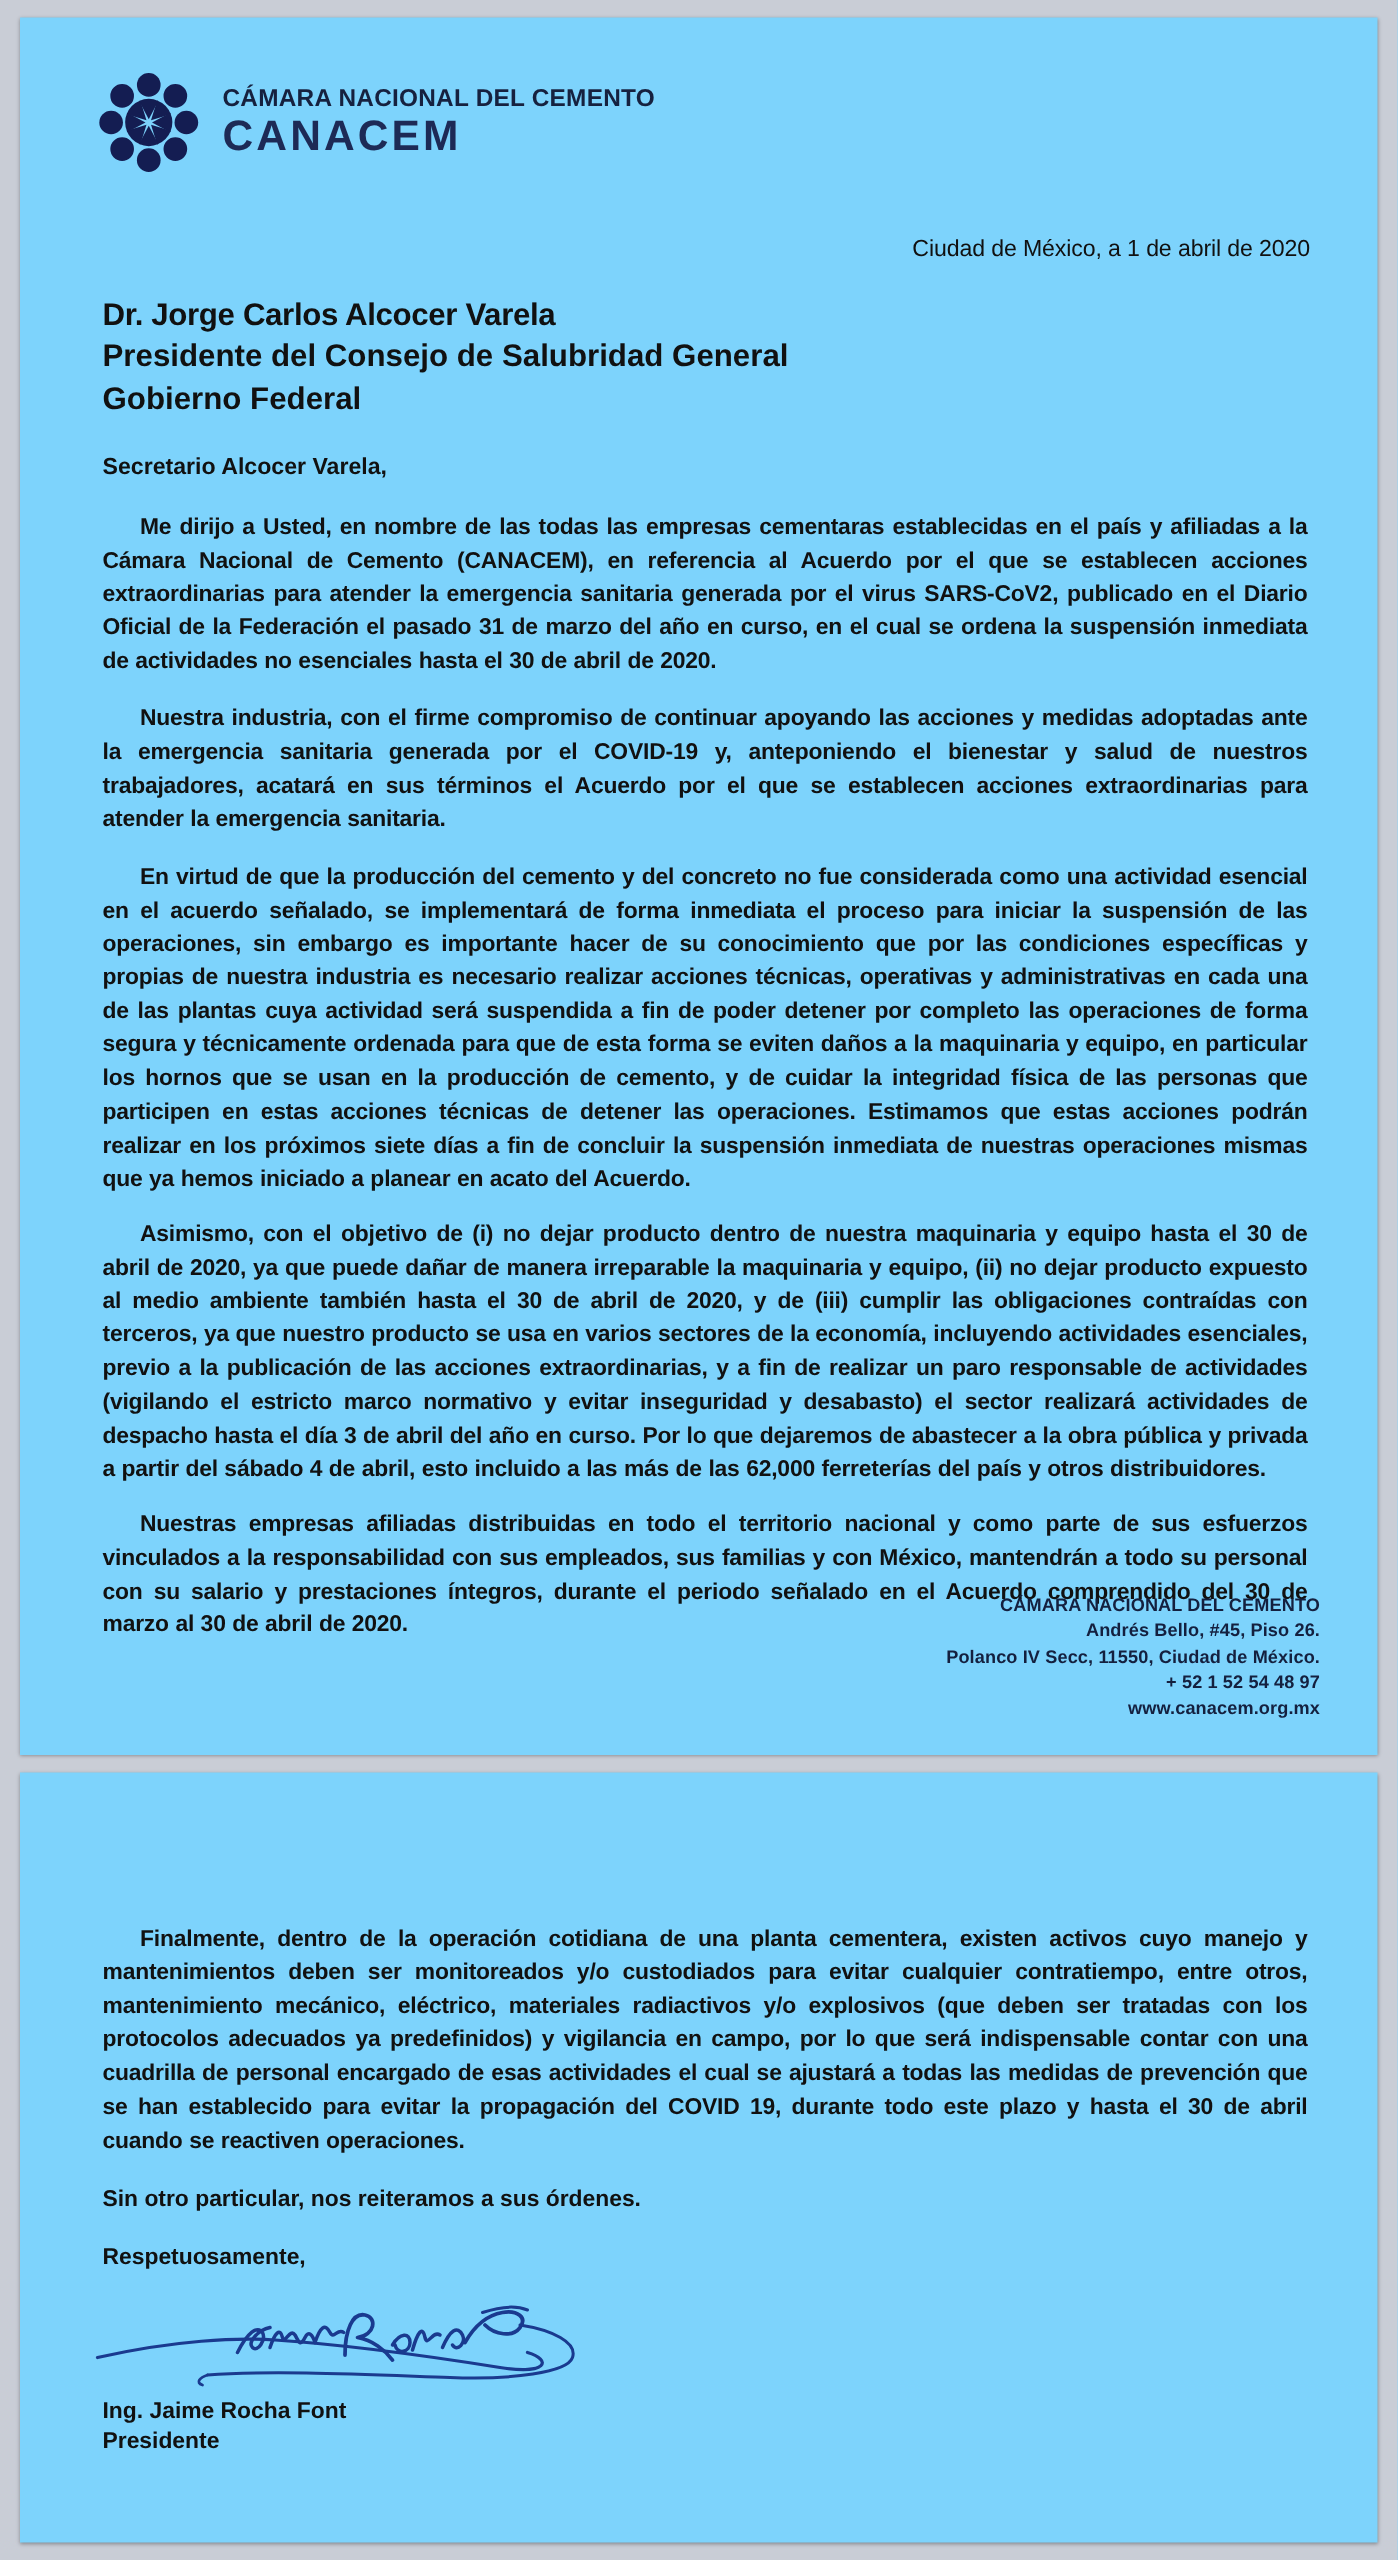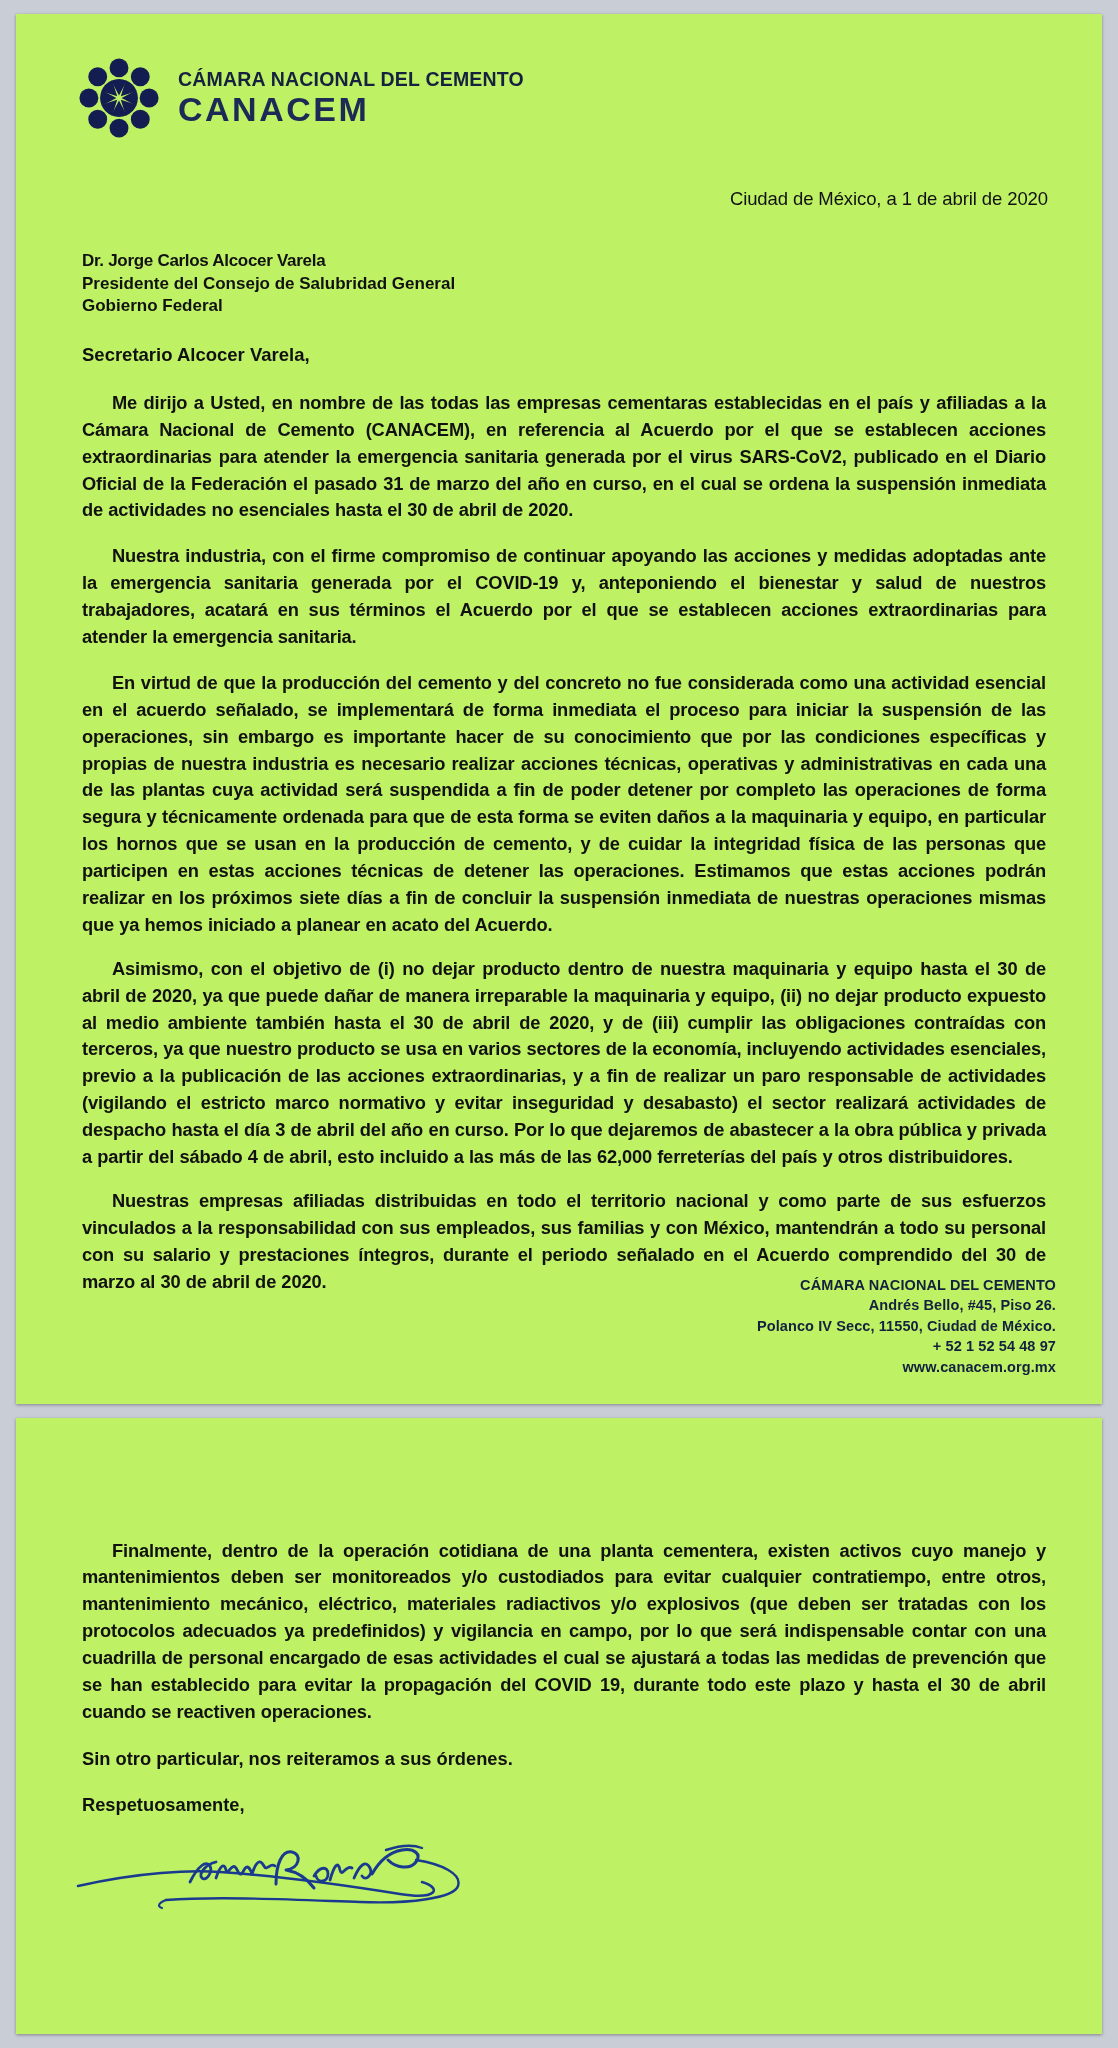--- a/index.html
+++ b/index.html
@@ -17,21 +17,21 @@
     width: 1118px;
     height: 2048px;
     background: #c9cdd6;
     box-sizing: border-box;
     padding: 14px 16px;
     display: flex;
     flex-direction: column;
     gap: 14px;
   }
   .page {
-    background: #bef264;
+    background: #7dd3fc;
     box-shadow: 0 1px 3px rgba(0,0,0,0.35);
     box-sizing: border-box;
     position: relative;
   }
   .page-1 {
     height: 1391px;
     padding: 38px 46px 0 46px;
   }
   .page-2 {
     height: 617px;
@@ -78,23 +78,23 @@
   
   .doc-date {
     text-align: right;
     font-size: 18.5px;
     color: #111;
     margin-top: 44px;
     padding-right: 8px;
     letter-spacing: -0.1px;
   }
   .addressee {
-    margin-top: 40px;
-    margin-left: 20px;
-    font-size: 17px;
+    margin-top: 26px;
+    margin-left: 20px;
+    font-size: 25px;
     line-height: 1.33;
     color: #111;
     font-weight: bold;
   }
   .addressee .name { letter-spacing: -0.3px; }
   .salutation {
     margin-top: 26px;
     margin-left: 20px;
     font-size: 18.5px;
     font-weight: bold;
@@ -270,14 +270,18 @@
           <path d="M302 48 C310 34 320 26 332 24 C344 22 352 28 346 36 C340 44 326 42 318 34" stroke-width="3"></path>
           <path d="M316 24 C328 20 342 18 352 22" stroke-width="2.4"></path>
 
           <path d="M346 34 C372 38 392 48 388 60 C384 72 340 78 290 76 C230 74 150 70 96 74" stroke-width="2.4"></path>
 
           <path d="M96 74 C90 76 86 80 92 82" stroke-width="2.2"></path>
         </g>
       </svg>
     </div>
 
+    <div class="signer">
+      <div>Ing. Jaime Rocha Font</div>
+      <div>Presidente</div>
+    </div>
   </div>
 </div>
 
 </body></html>

